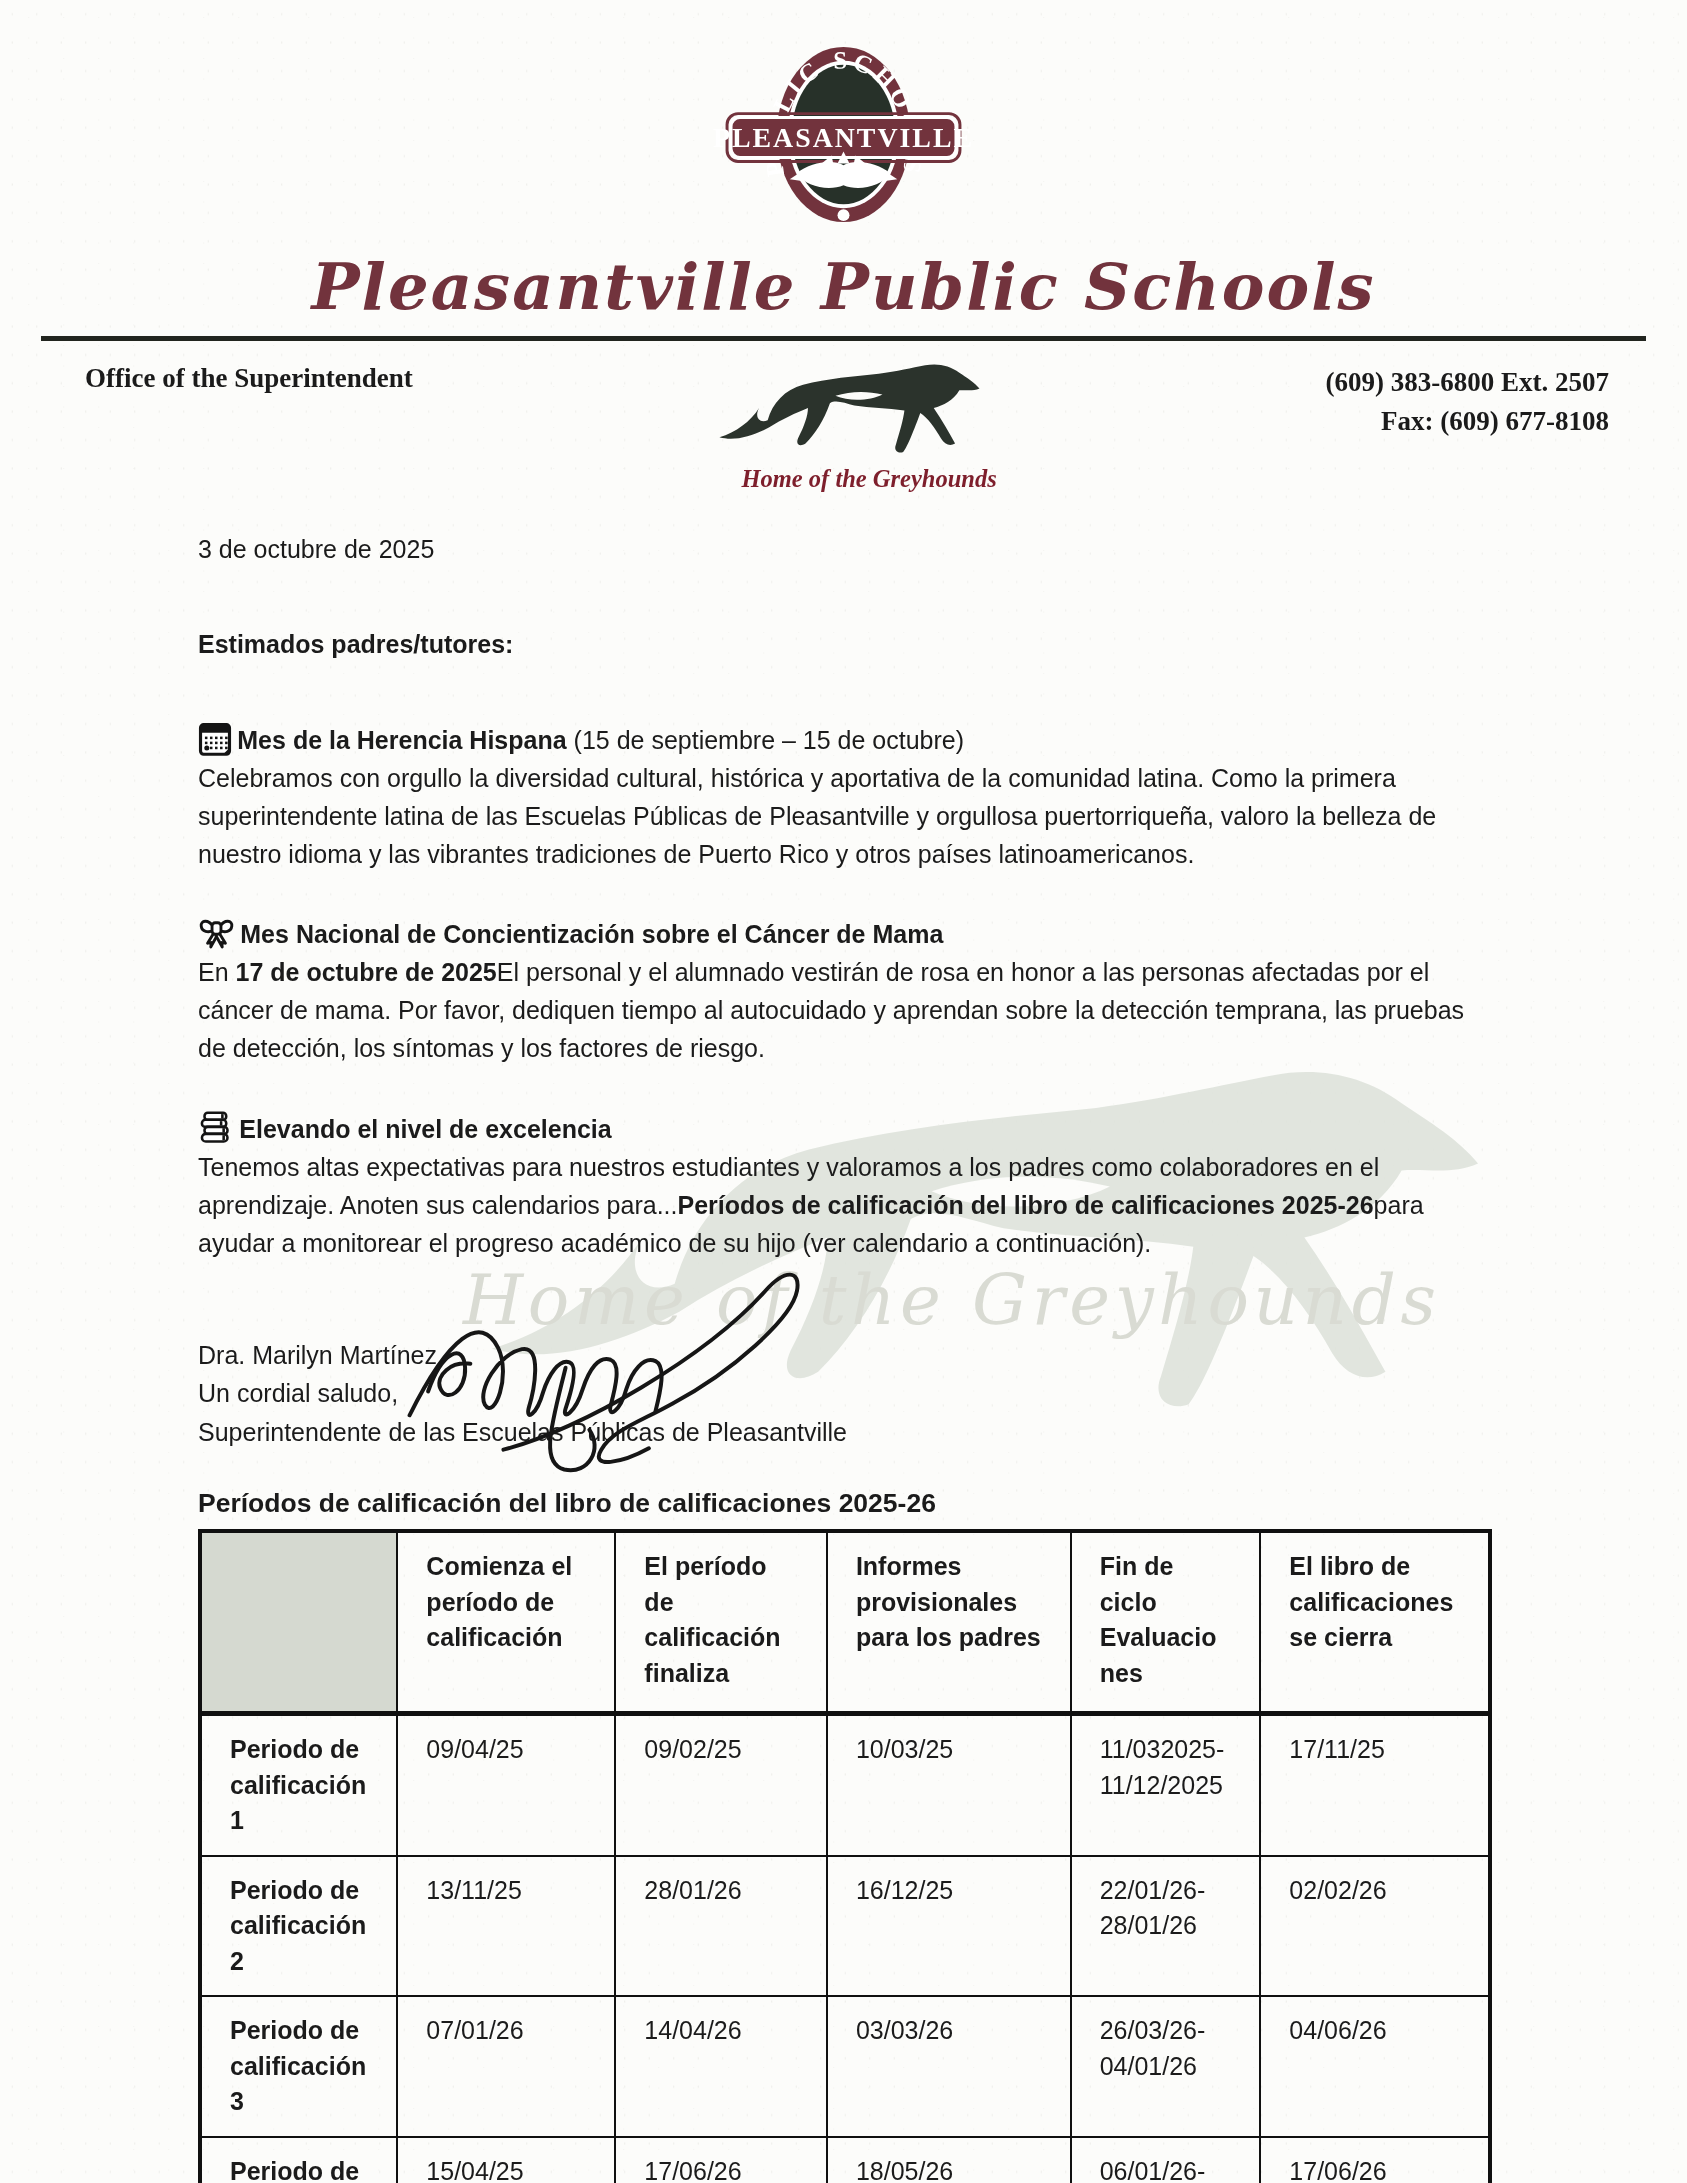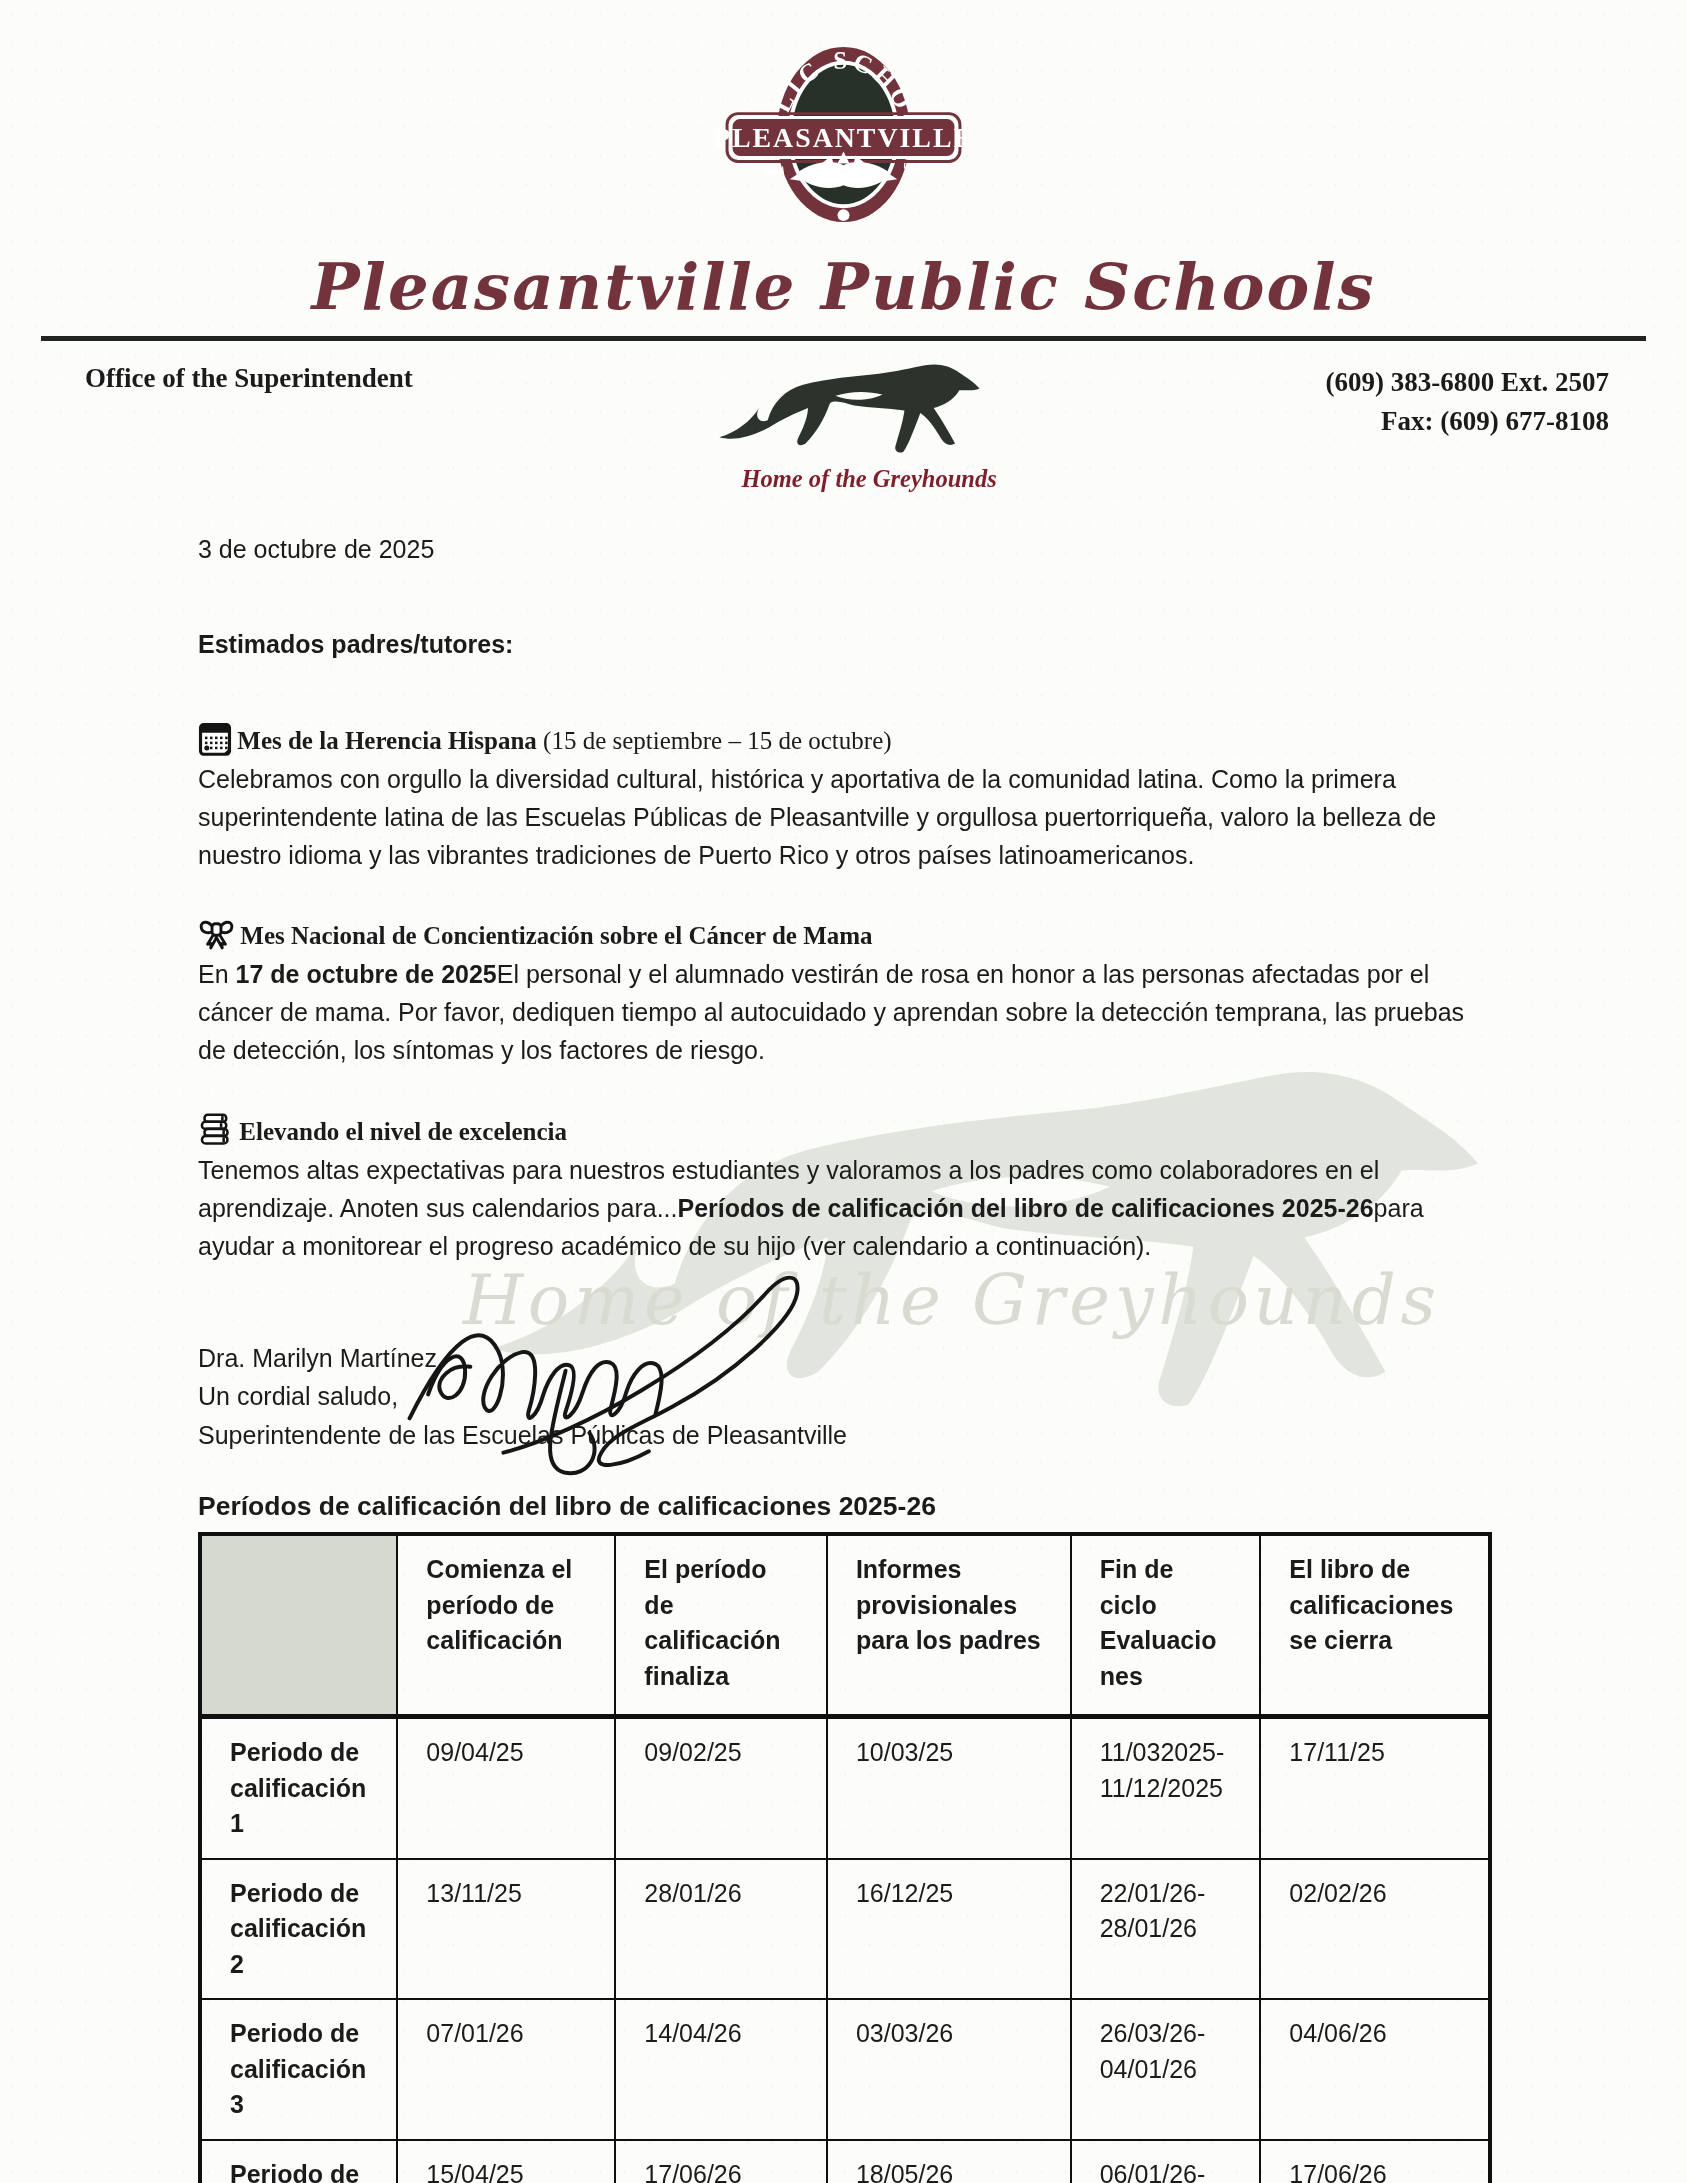--- a/index.html
+++ b/index.html
@@ -50,21 +50,21 @@
   .tagline {
     font-family:"Liberation Serif", serif; font-style:italic; font-weight:bold;
     font-size:24.5px; color:#7e1f2c; margin-top:0px;
   }
 
   
   .letter { margin:22.5px 218px 0 198px; font-size:25px; line-height:1.52; }
   .date-line { margin-bottom:57px;margin-top:37px; }
   .greeting  { font-weight:bold; margin-bottom:57px; }
   .section { margin-bottom:42px; }
-  .section-title { font-weight:bold;font-family:Liberation Serif, serif; }
+  .section-title { font-weight:bold; }
   .section-title .normal { font-weight:normal; }
   .icon { display:inline-block; vertical-align:-8px; margin-right:5.3px; }
   .section p { margin:0; }
   .thanks { margin-top:60px; }
   .closing-block { position:relative; margin-top:74px; }
   .closing-block div { line-height:1.55; }
   .signature { position:absolute; left:165px; top:-86px; width:503px; height:238px; pointer-events:none; }
 
   
   .table-wrap { margin:36px 195px 0 198px; }

